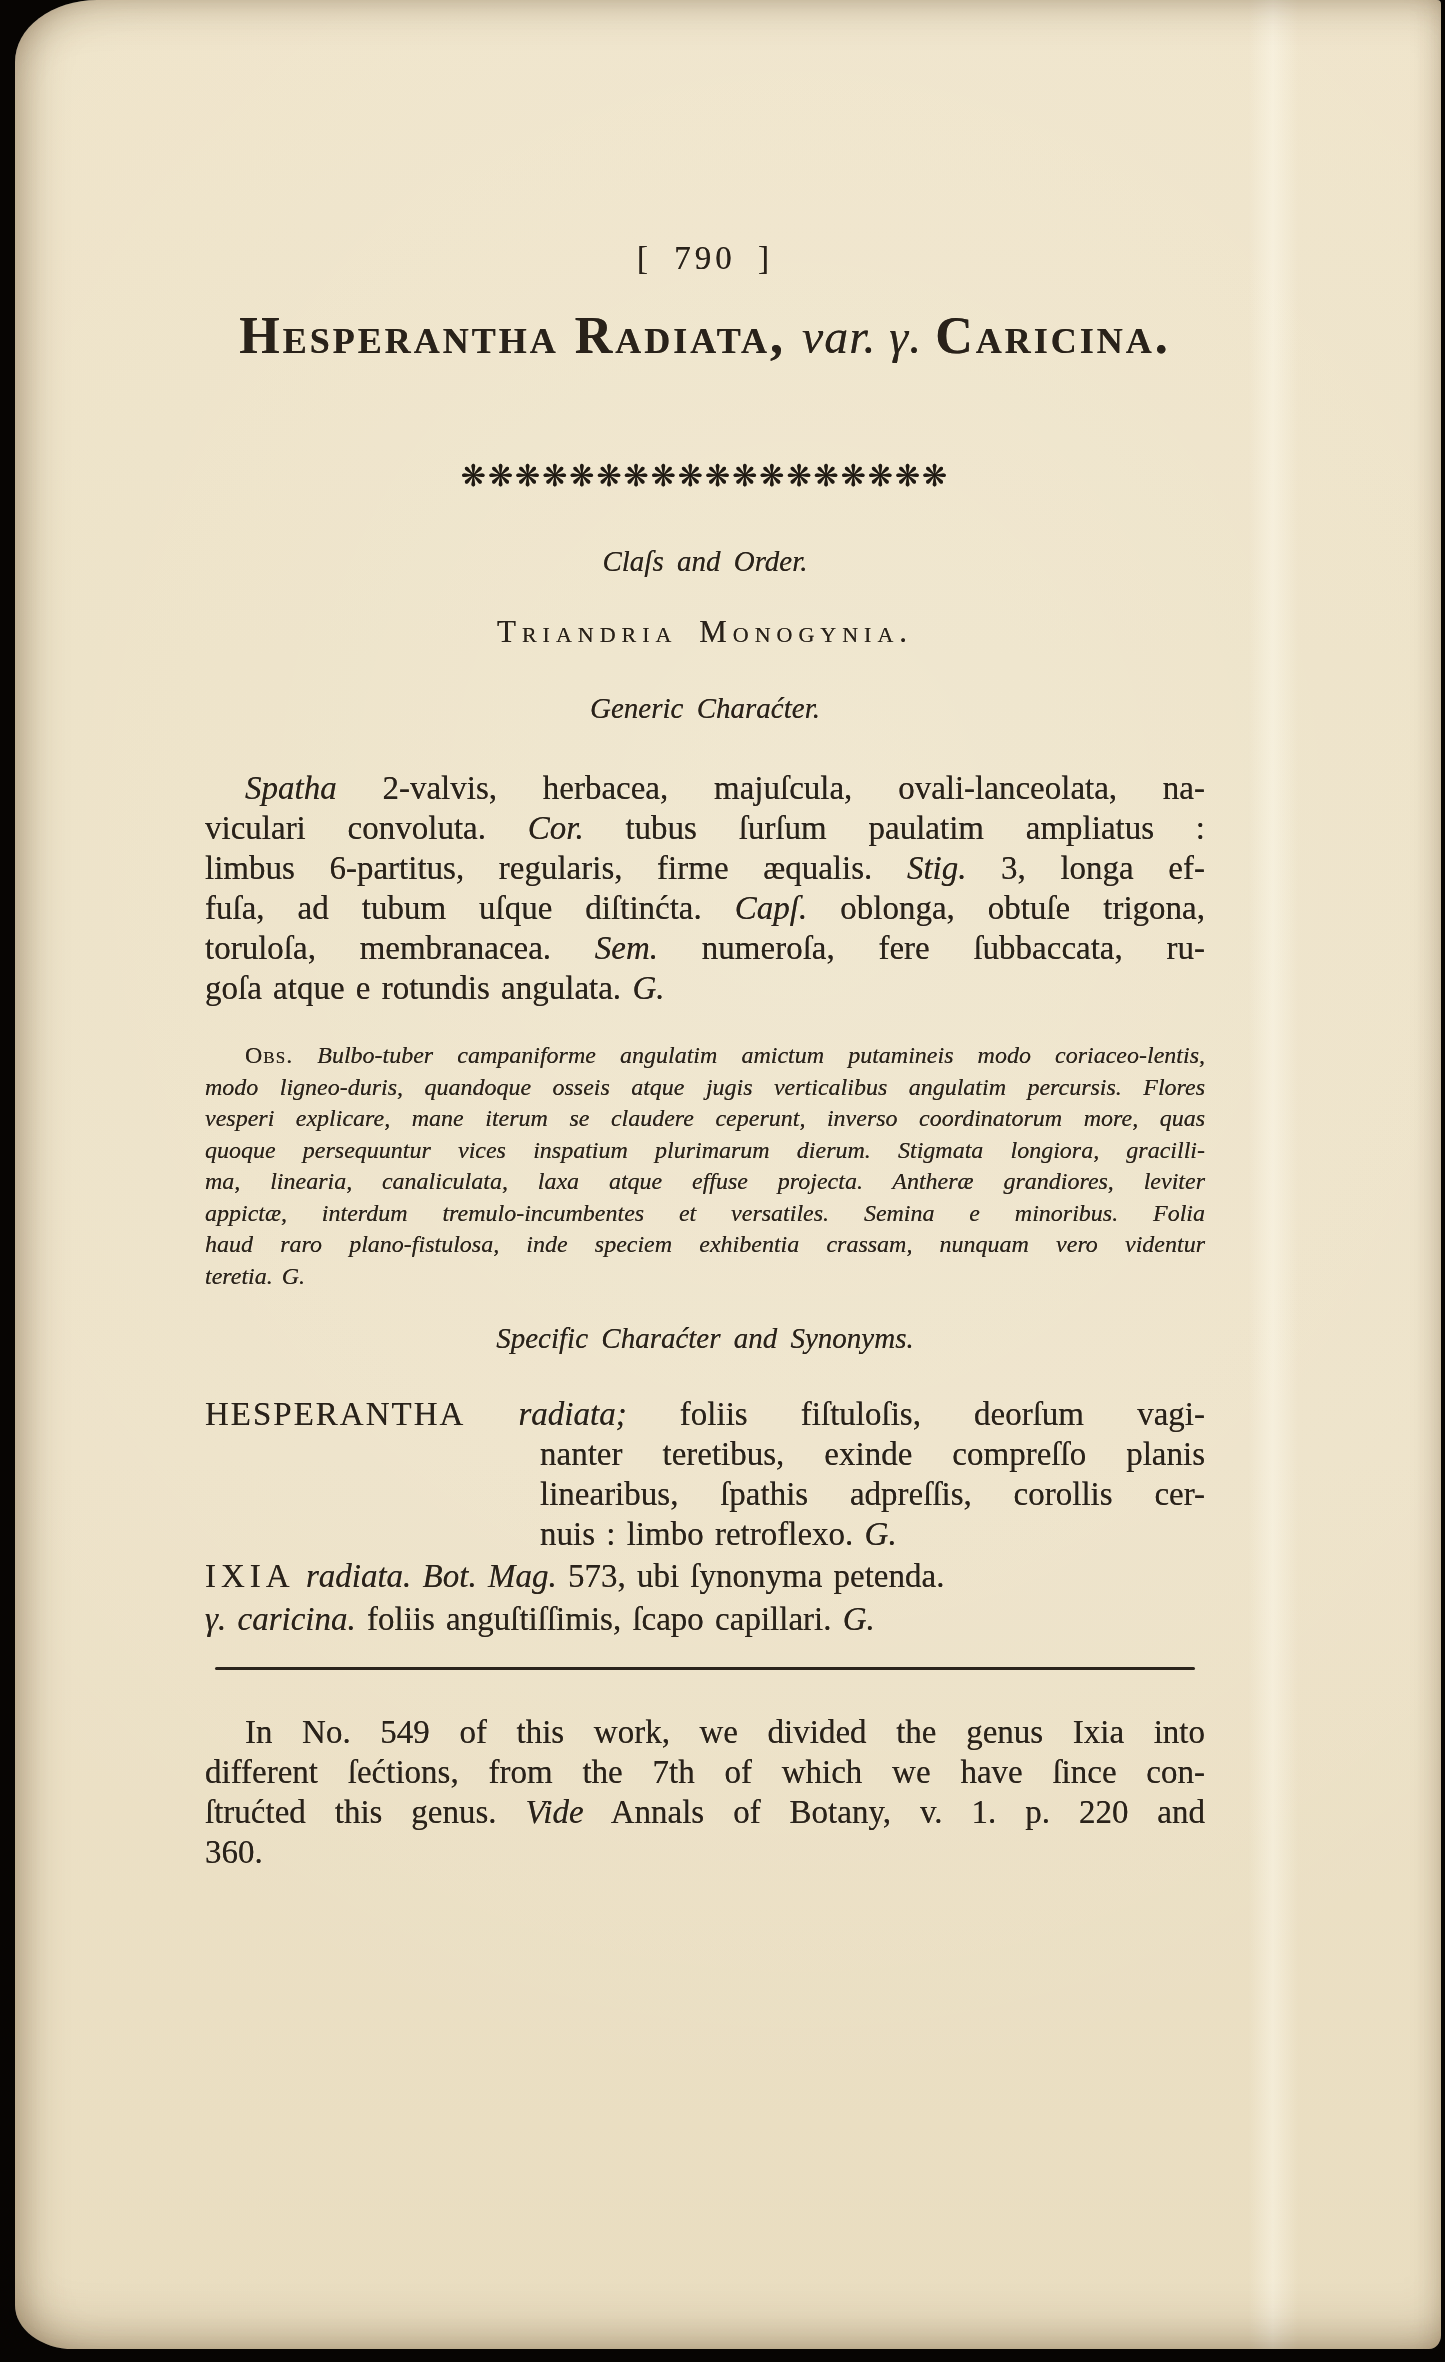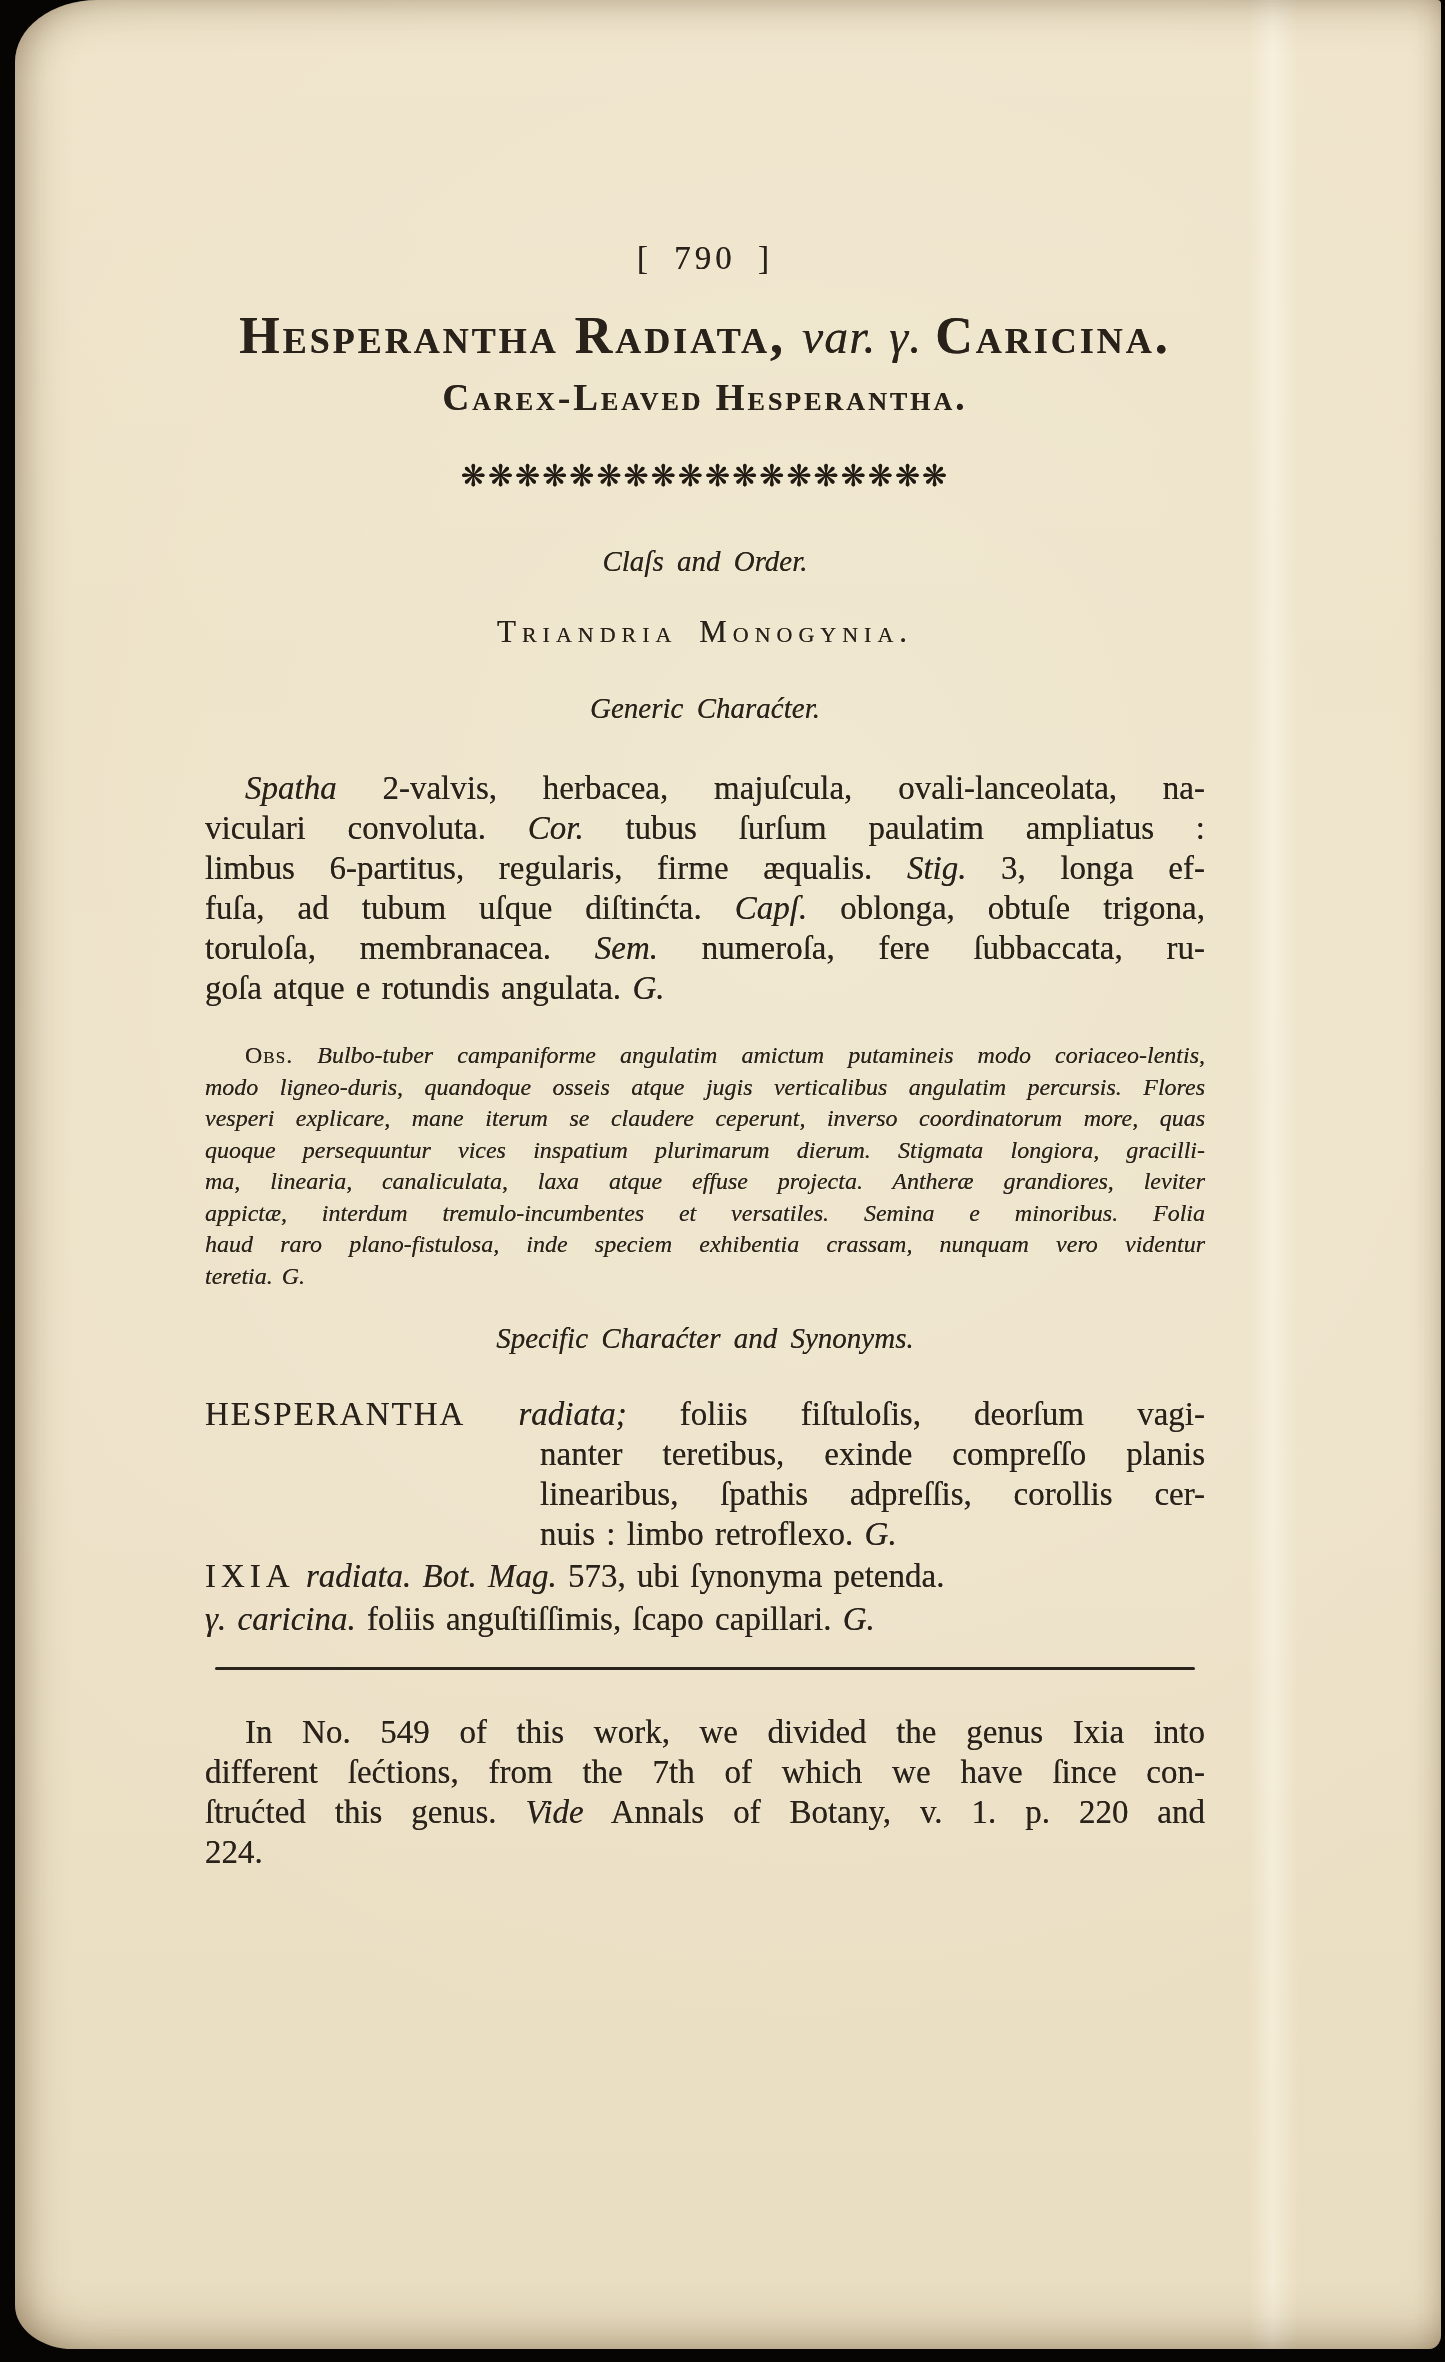--- a/index.html
+++ b/index.html
@@ -52,23 +52,20 @@
 <div class="sheet">
 
   <div class="blk center pageno" style="top:240px">
     <span>[ 790 ]</span>
   </div>
 
   <div class="blk center title1" style="top:306px">
     <span class="sc2">Hesperantha Radiata, </span><span class="tv">var. γ. </span><span class="sc2">Caricina.</span>
   </div>
 
-  <div class="blk center title2" style="top:376px">
-    <span class="sc2">Carex-Leaved Hesperantha.</span>
-  </div>
 
   <div class="blk center orn" style="top:458px">
     <span>❋❋❋❋❋❋❋❋❋❋❋❋❋❋❋❋❋❋</span>
   </div>
 
   <div class="blk center hd-it" style="top:545px">
     <span>Claſs and Order.</span>
   </div>
 
   <div class="blk center hd-it" style="top:692px">
@@ -119,16 +116,16 @@
   <div class="blk" style="top:1599px">
     <div class="ln"><span class="it">γ. caricina.</span><span> foliis anguſtiſſimis, ſcapo capillari. </span><span class="it">G.</span></div>
   </div>
 
   <div class="rule" style="top:1667px"></div>
 
   <div class="blk" style="top:1712px">
     <div class="ln j ind"><span>In No. 549 of this work, we divided the genus Ixia into</span></div>
     <div class="ln j"><span>different ſećtions, from the 7th of which we have ſince con-</span></div>
     <div class="ln j"><span>ſtrućted this genus. </span><span class="it">Vide</span><span> Annals of Botany, v. 1. p. 220 and</span></div>
-    <div class="ln"><span>224.</span></div>
+    <div class="ln"><span>360.</span></div>
   </div>
 
 </div>
 
 </body></html>

